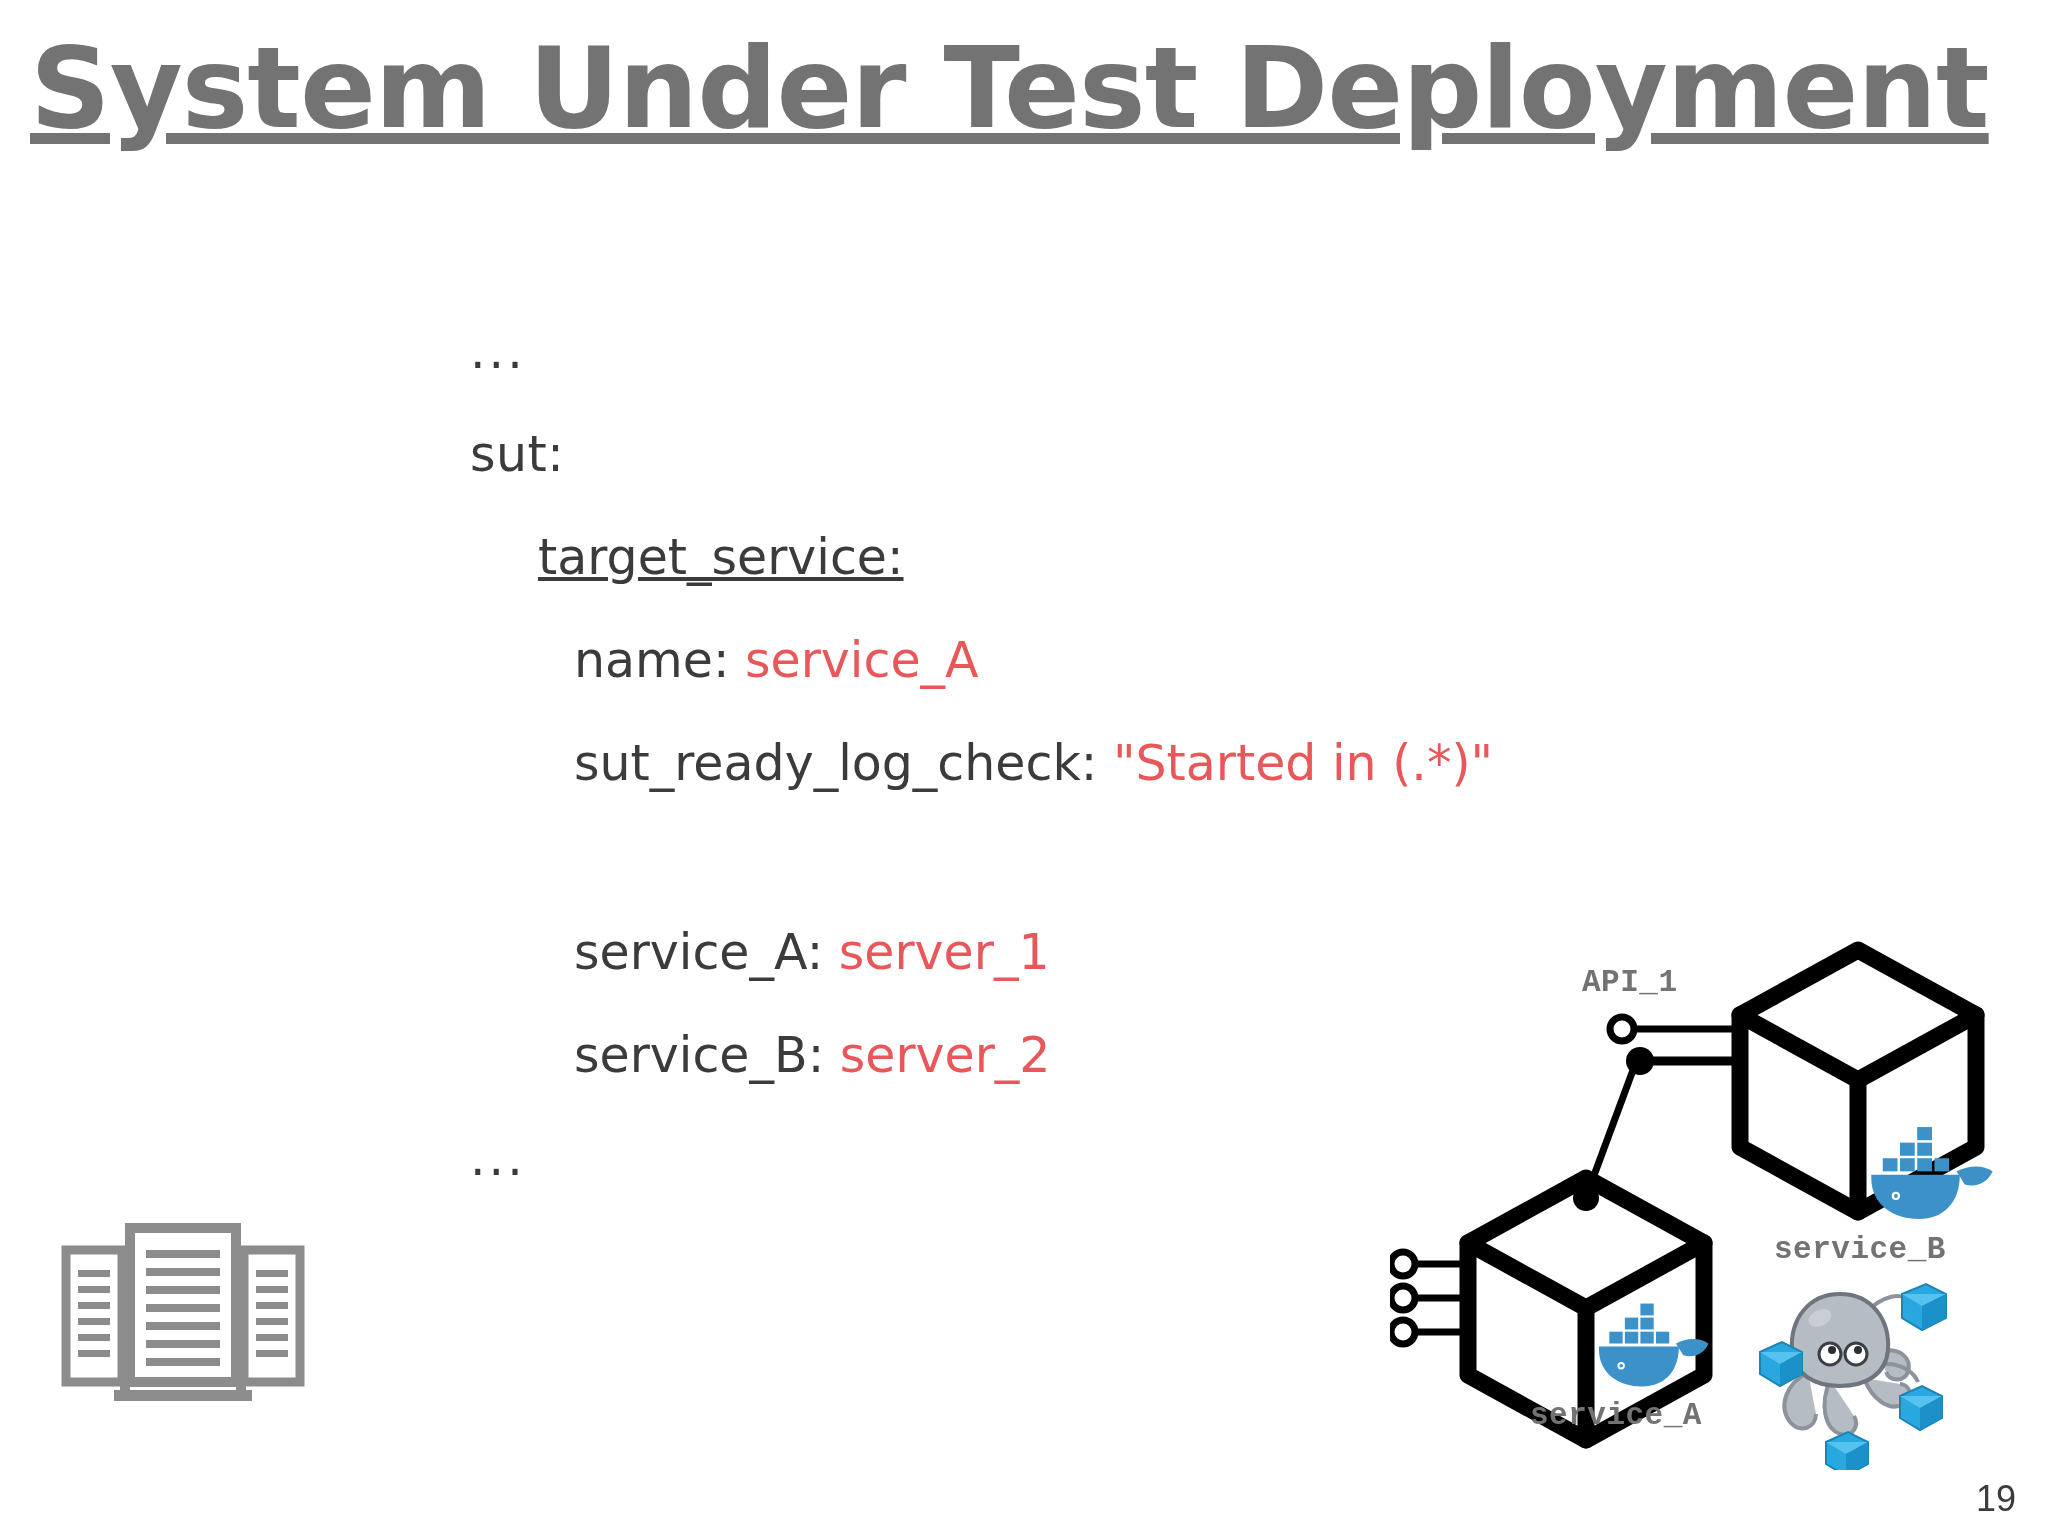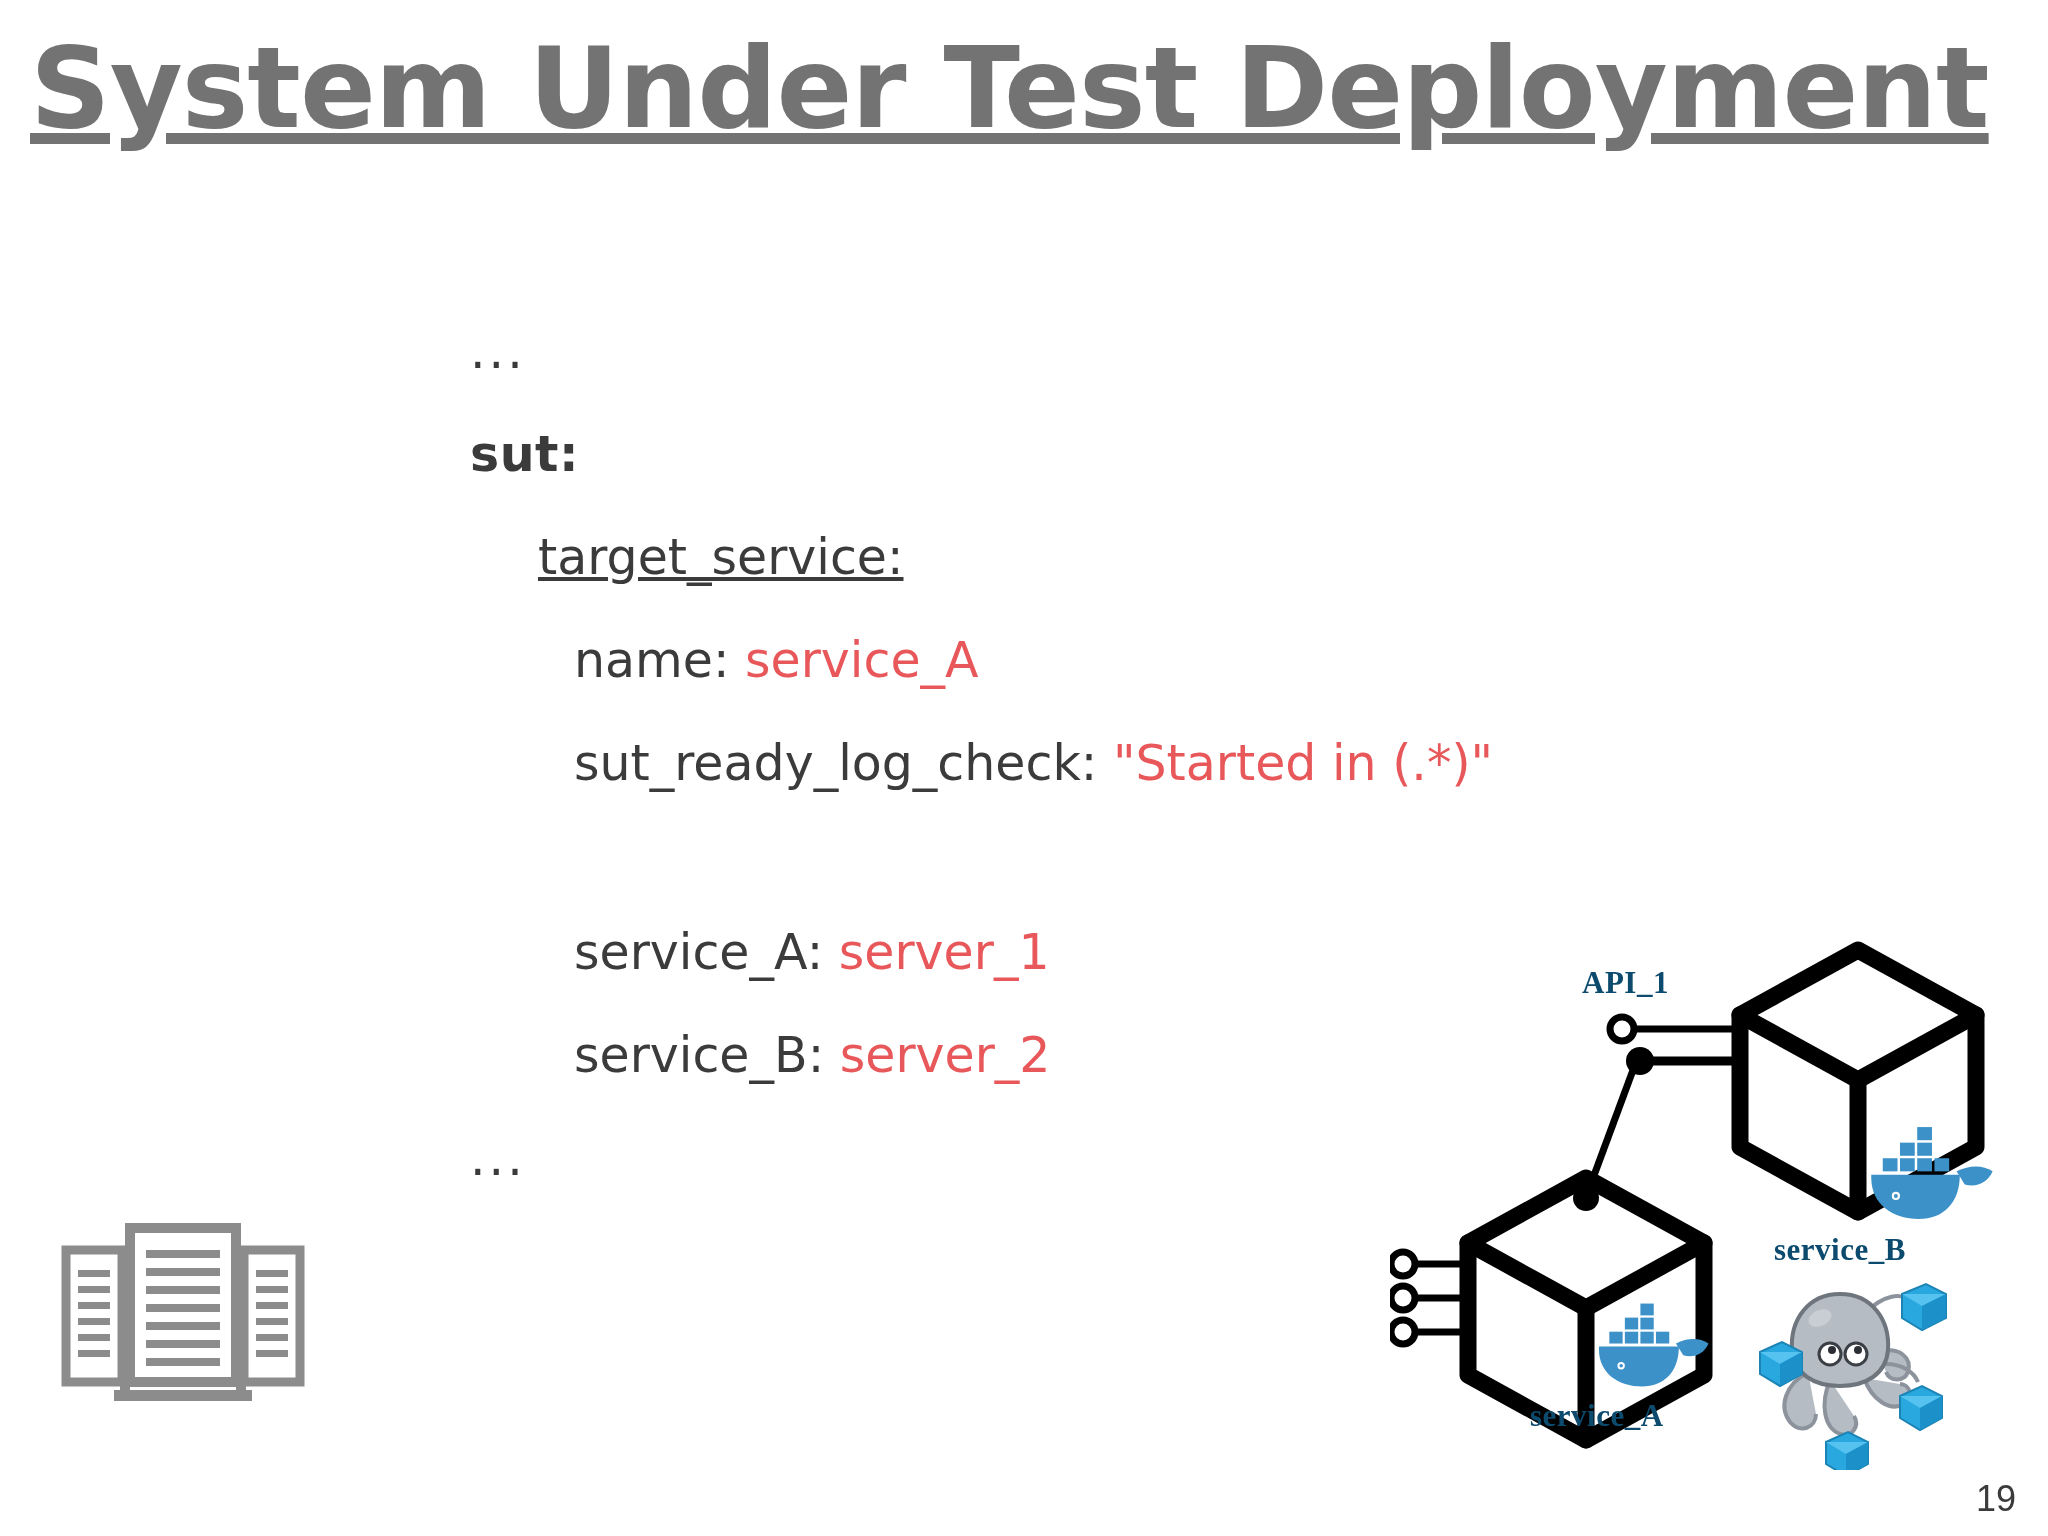--- a/index.html
+++ b/index.html
@@ -42,21 +42,21 @@
     font-size: 49px;
     line-height: 103px;
     color: #3b3b3b;
     white-space: nowrap;
   }
   #yaml-block .line { height: 103px; }
   .ind0 { padding-left: 0px; }
   .ind1 { padding-left: 32px; }
   .ind2 { padding-left: 68px; text-decoration: underline; }
   .ind3 { padding-left: 104px; }
-  .key-bold { font-weight: bold; letter-spacing: 0.5px; }
+  .key-bold { font-weight: normal; letter-spacing: 0.5px; }
   .val { color: #e8585a; }
   .ellipsis {
     font-size: 49px;
     letter-spacing: 3px;
     color: #3b3b3b;
   }
   .gap { height: 86px; }
 
   
   #server-rack {
@@ -71,25 +71,25 @@
   #diagram {
     position: absolute;
     left: 1390px;
     top: 910px;
     width: 658px;
     height: 560px;
   }
 
   .diagram-label {
     position: absolute;
-    font-family: Liberation Serif, serif;
+    font-family: Liberation Mono, monospace;
     font-weight: bold;
     font-size: 31px;
     letter-spacing: 0.5px;
-    color: #0c4a6e;
+    color: #737373;
     white-space: nowrap;
   }
   #label-api1  { left: 192px; top: 55px; }
   #label-svcb  { left: 384px; top: 322px; }
   #label-svca  { left: 140px; top: 488px; }
 
   
   #page-number {
     position: absolute;
     right: 32px;

